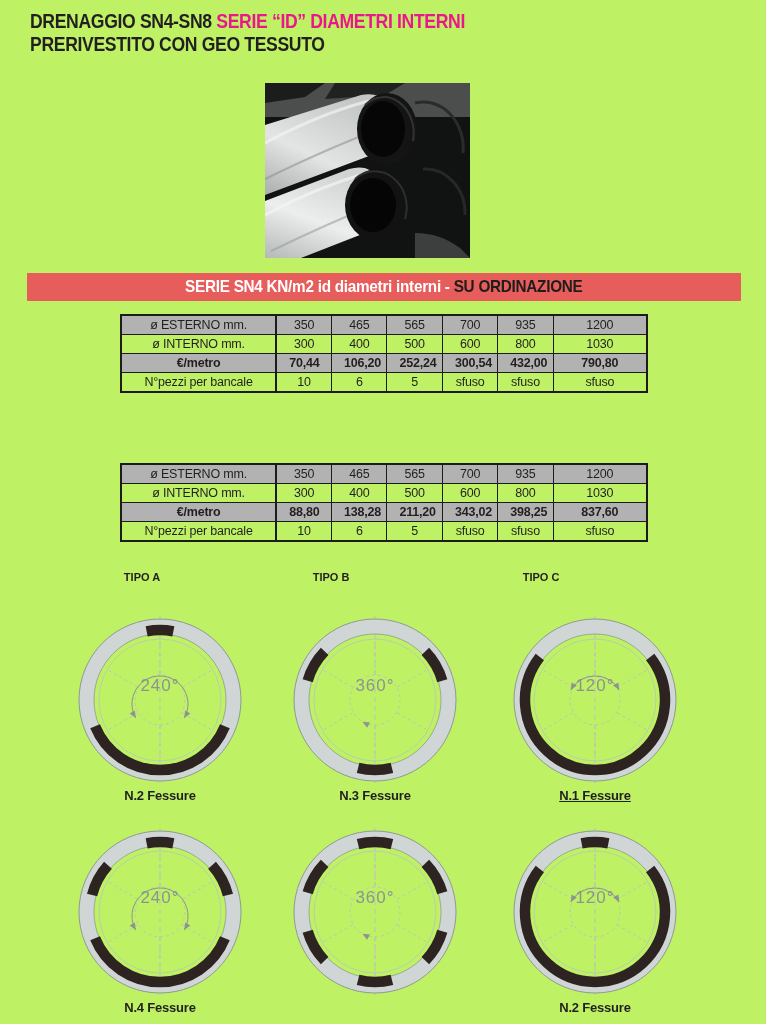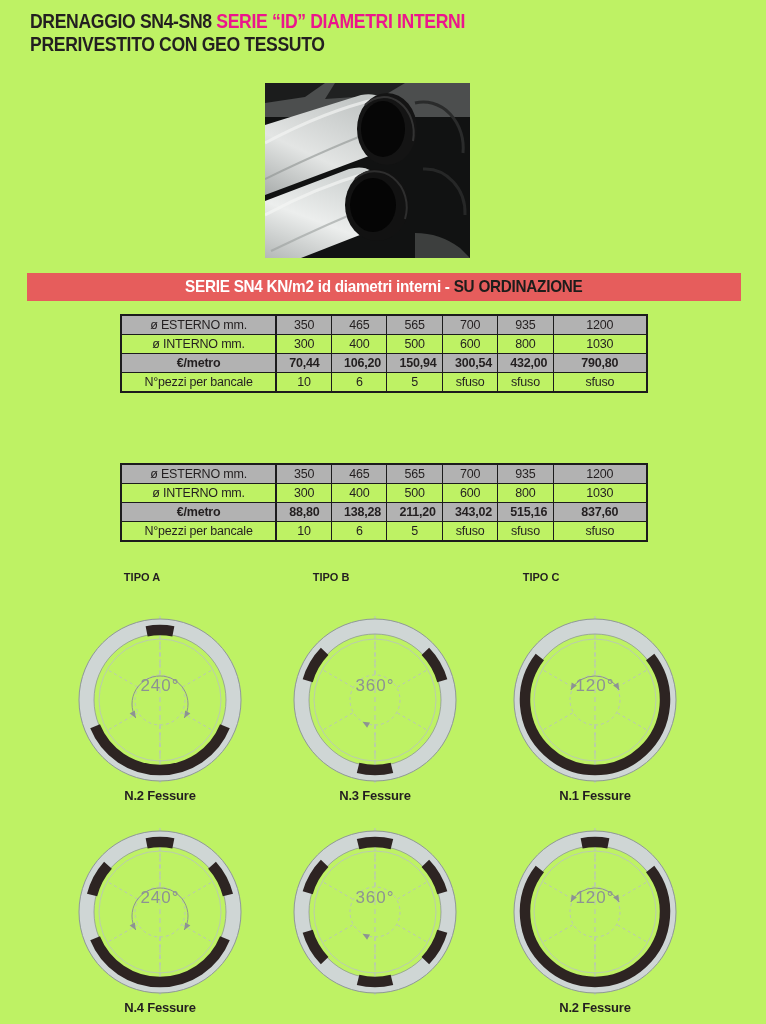--- a/index.html
+++ b/index.html
@@ -119,21 +119,21 @@
           <td>400</td>
           <td>500</td>
           <td>600</td>
           <td>800</td>
           <td>1030</td>
         </tr>
         <tr class="shaded bold">
           <td class="lbl">€/metro</td>
           <td>70,44</td>
           <td>106,20</td>
-          <td>150,94</td>
+          <td>252,24</td>
           <td>300,54</td>
           <td>432,00</td>
           <td>790,80</td>
         </tr>
         <tr>
           <td class="lbl">N°pezzi per bancale</td>
           <td>10</td>
           <td>6</td>
           <td>5</td>
           <td>sfuso</td>
@@ -171,21 +171,21 @@
           <td>600</td>
           <td>800</td>
           <td>1030</td>
         </tr>
         <tr class="shaded bold">
           <td class="lbl">€/metro</td>
           <td>88,80</td>
           <td>138,28</td>
           <td>211,20</td>
           <td>343,02</td>
-          <td>515,16</td>
+          <td>398,25</td>
           <td>837,60</td>
         </tr>
         <tr>
           <td class="lbl">N°pezzi per bancale</td>
           <td>10</td>
           <td>6</td>
           <td>5</td>
           <td>sfuso</td>
           <td>sfuso</td>
           <td>sfuso</td>
@@ -250,21 +250,21 @@
         <line x1="62.5" y1="72.0" x2="33.9" y2="55.5" stroke="#b9c1c0" stroke-width="0.9" stroke-dasharray="3,3"></line>
         <circle cx="85" cy="85" r="25" fill="none" stroke="#b9c1c0" stroke-width="0.9" stroke-dasharray="3,3"></circle>
         <path d="M140.16,41.90 A70,70 0 1 1 29.84,41.90" fill="none" stroke="#2d2422" stroke-width="10.5"></path>
         <path d="M60.75,75.00 A28,28 0 0 1 109.25,75.00" fill="none" stroke="#8d9393" stroke-width="1"></path>
         <path d="M60.75,75.00 L61.65,67.44 L66.85,70.44 Z" fill="#8d9393"></path>
         <path d="M109.25,75.00 L103.15,70.44 L108.35,67.44 Z" fill="#8d9393"></path>
         <text x="85" y="76" text-anchor="middle" font-family="Liberation Sans, sans-serif" font-size="17" letter-spacing="1" fill="#8d9393">120°</text>
       </svg></div>
   <div class="abs caption" style="left:75px;top:788px;">N.2 Fessure</div>
   <div class="abs caption" style="left:290px;top:788px;">N.3 Fessure</div>
-  <div class="abs caption" style="left:510px;top:788px;">N.1 Fessure</div>
+  <div class="abs caption" style="left:510px;top:788px;text-decoration:underline;">N.1 Fessure</div>
 
   <div class="abs diagram" style="left:75px;top:827px;"><svg width="170" height="170" viewBox="0 0 170 170">
         <line x1="85" y1="1" x2="85" y2="169" stroke="#b9c1c0" stroke-width="1" stroke-dasharray="5,4"></line>
         <circle cx="85" cy="85" r="73.5" fill="none" stroke="#cfd6d5" stroke-width="15"></circle>
         <circle cx="85" cy="85" r="81" fill="none" stroke="#8f9898" stroke-width="1"></circle>
         <circle cx="85" cy="85" r="66" fill="none" stroke="#8f9898" stroke-width="0.8"></circle>
         <circle cx="85" cy="85" r="61" fill="none" stroke="#b9c1c0" stroke-width="0.8"></circle>
         <line x1="85.0" y1="59.0" x2="85.0" y2="26.0" stroke="#b9c1c0" stroke-width="0.9" stroke-dasharray="3,3"></line>
         <line x1="107.5" y1="72.0" x2="136.1" y2="55.5" stroke="#b9c1c0" stroke-width="0.9" stroke-dasharray="3,3"></line>
         <line x1="107.5" y1="98.0" x2="136.1" y2="114.5" stroke="#b9c1c0" stroke-width="0.9" stroke-dasharray="3,3"></line>

